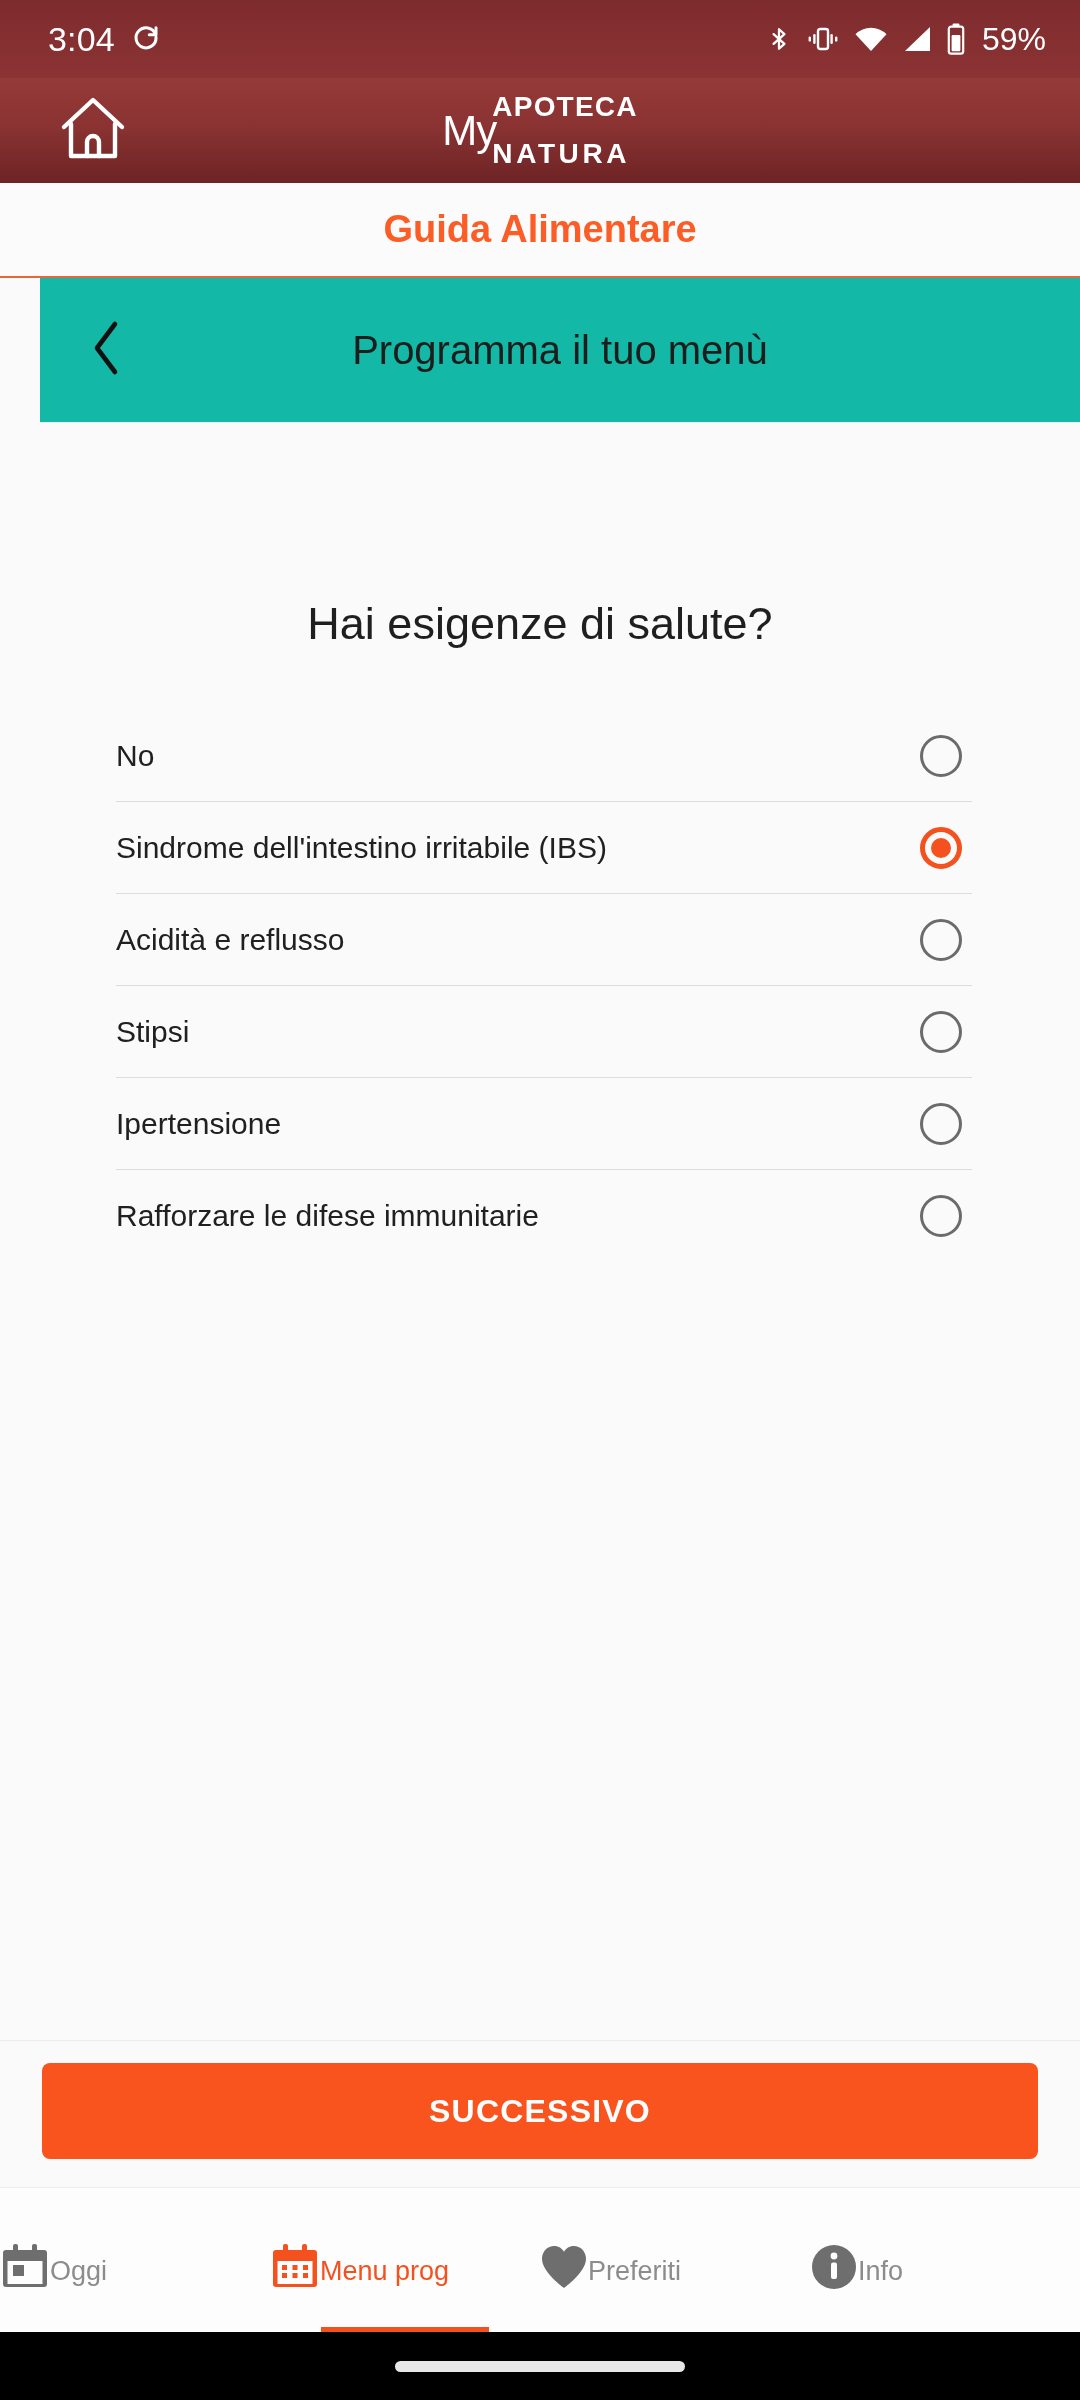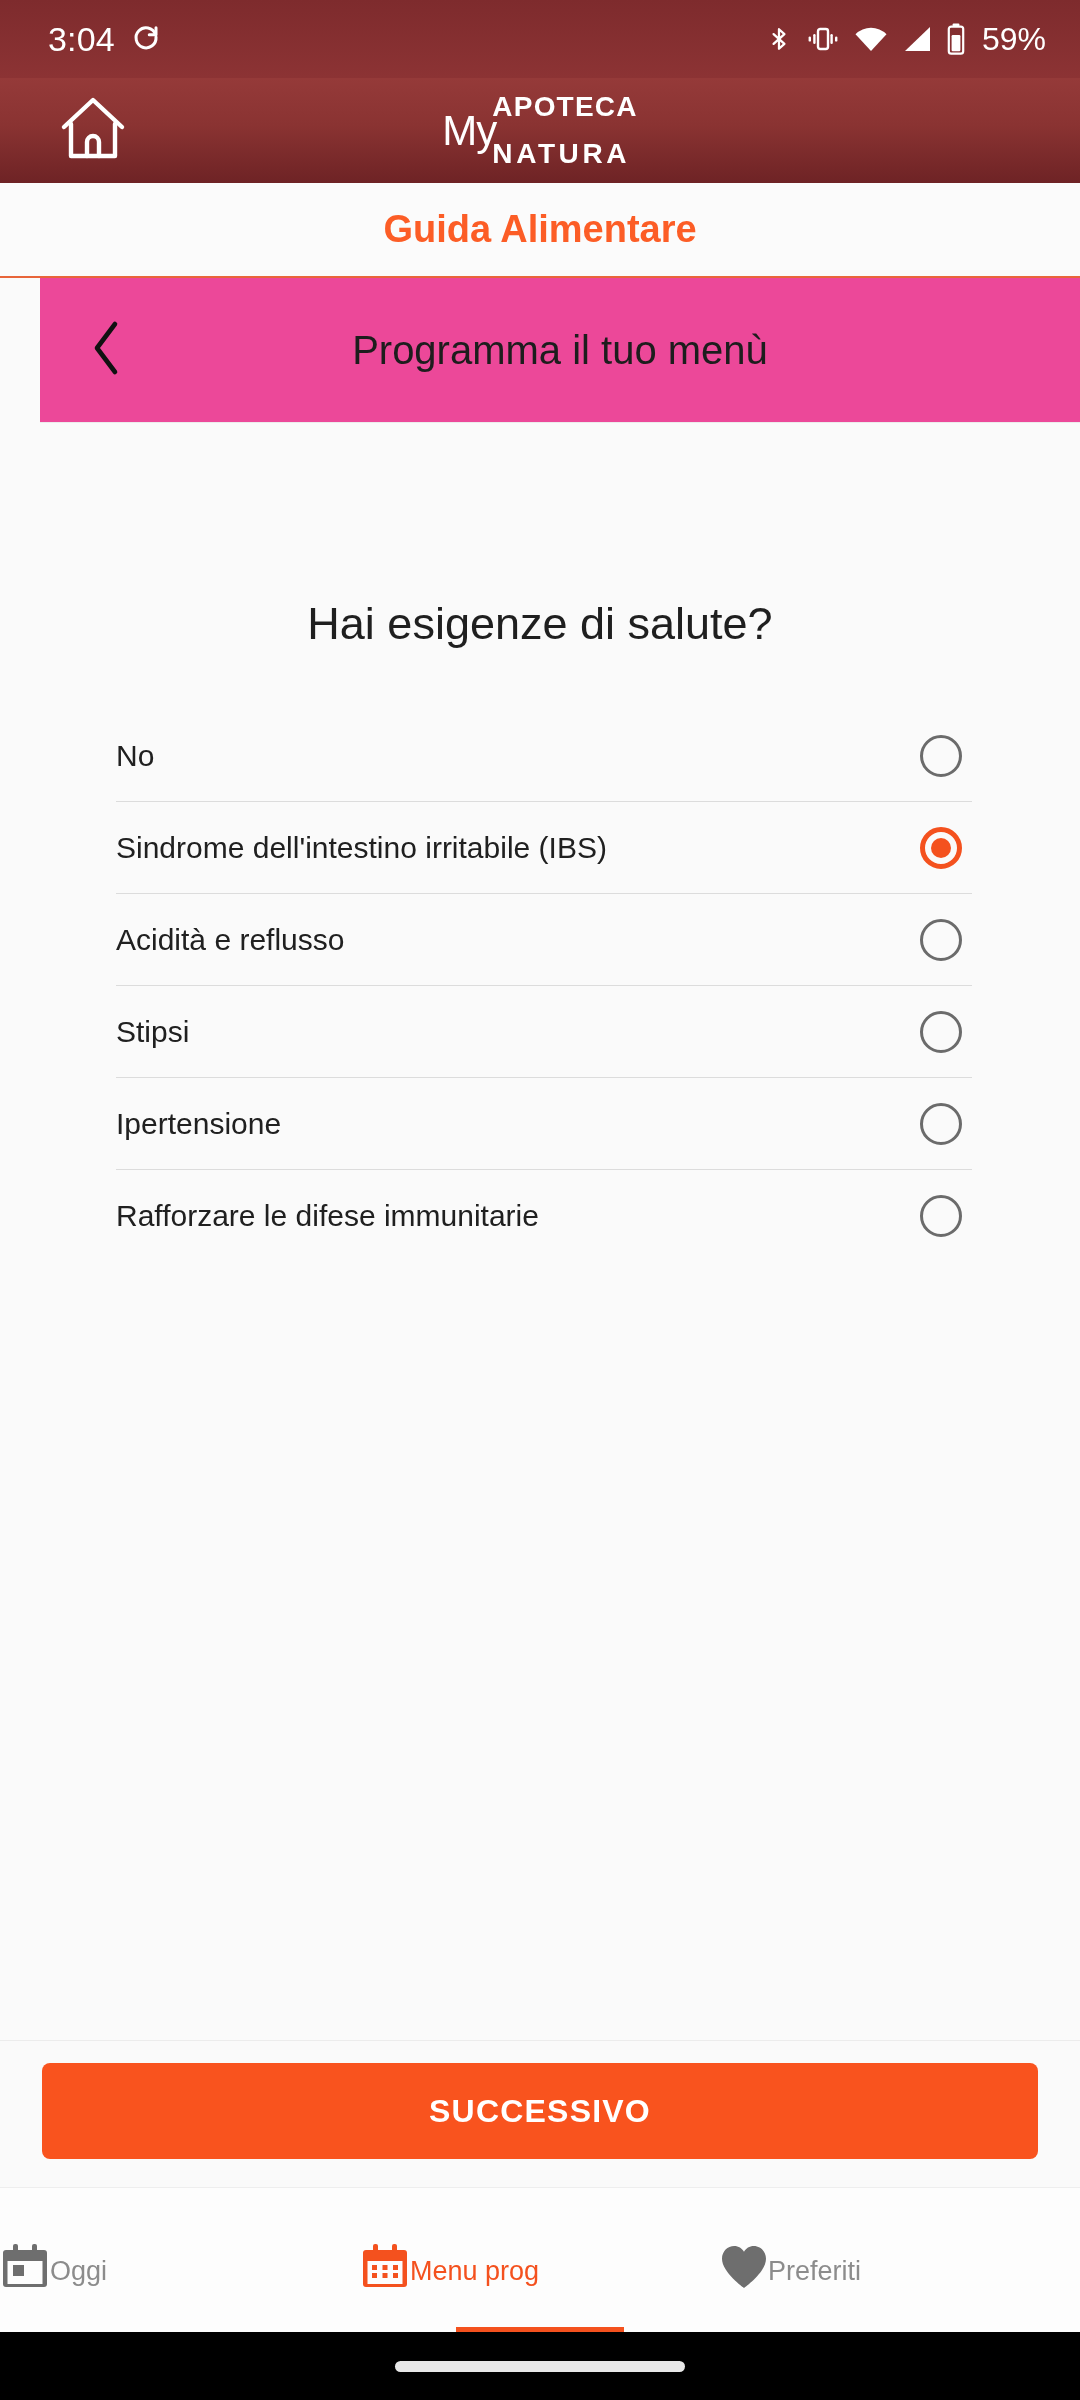--- a/index.html
+++ b/index.html
@@ -82,21 +82,21 @@
   }
   .guide-title {
     color: #fc5d26;
     font-size: 38px;
     font-weight: bold;
   }
 
   
   .page-header {
     flex: 0 0 145px;
-    background: #ec4899;
+    background: #14b8a6;
     display: flex;
     align-items: center;
     position: relative;
     border-bottom: 1px solid #ececec;
     margin-left: 40px;
   }
   .back-btn {
     position: absolute;
     left: 28px; top: 50%;
     transform: translateY(-50%);
@@ -397,20 +397,30 @@
     <div class="nav-item">
       <span class="nav-icon">
         <svg width="48" height="46" viewBox="0 0 48 46" fill="#6e6e6e">
           <path d="M24 44 C24 44 2 28.5 2 14.8 C2 7.4 7.6 2 14.2 2 C18.6 2 22 4.4 24 7.8 C26 4.4 29.4 2 33.8 2 C40.4 2 46 7.4 46 14.8 C46 28.5 24 44 24 44 Z"></path>
         </svg>
       </span>
       <span class="nav-label">Preferiti</span>
     </div>
 
 
+    <div class="nav-item">
+      <span class="nav-icon">
+        <svg width="48" height="48" viewBox="0 0 48 48" fill="#6e6e6e">
+          <circle cx="24" cy="24" r="22"></circle>
+          <circle cx="24" cy="13" r="3.4" fill="#fdfdfd"></circle>
+          <rect x="21" y="19.5" width="6" height="16.5" rx="2" fill="#fdfdfd"></rect>
+        </svg>
+      </span>
+      <span class="nav-label">Info</span>
+    </div>
 
   </div>
 
   <div class="gesture-bar">
     <div class="gesture-pill"></div>
   </div>
 
 </div>
 
 </body></html>

